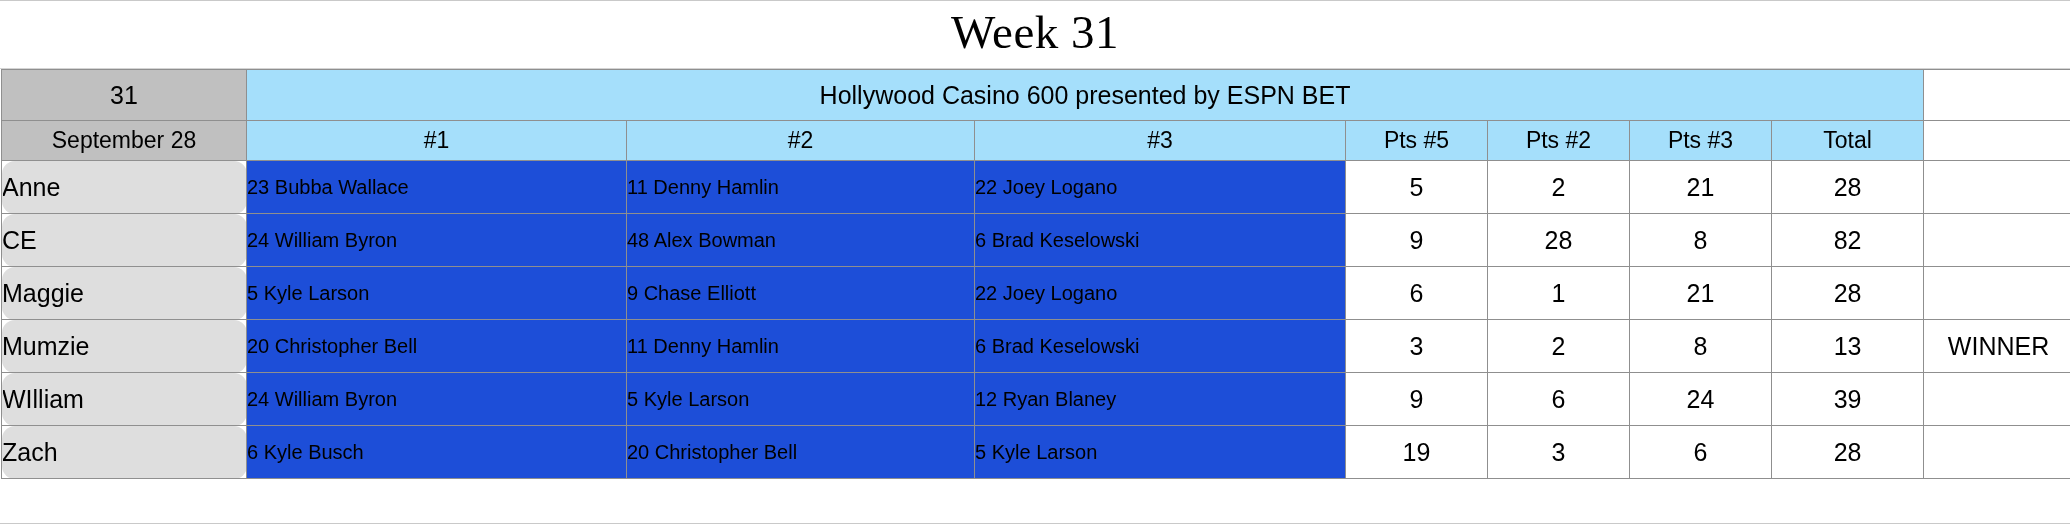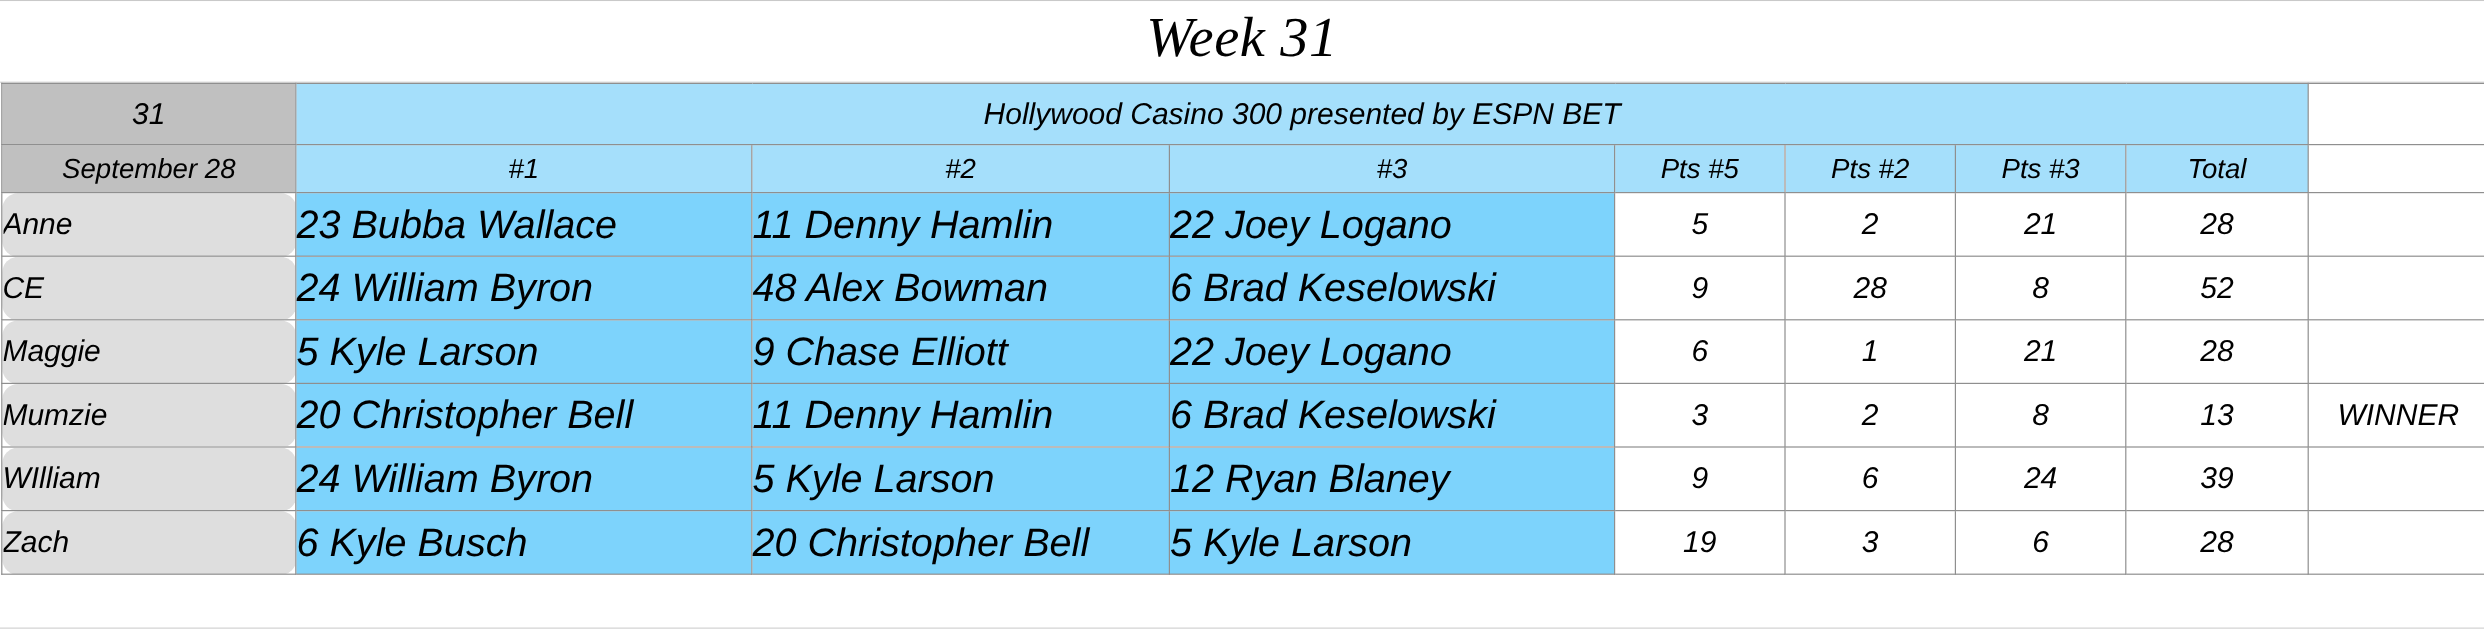--- a/index.html
+++ b/index.html
@@ -10,21 +10,20 @@
     font-family: "Liberation Sans", sans-serif;
     overflow: hidden;
   }
   .sheet {
     width: 2070px;
     height: 524px;
     position: relative;
     background: #ffffff;
     border-top: 1px solid #c9c9c9;
     border-bottom: 1px solid #c9c9c9;
-    font-style: italic;
   }
 
   
   .title-band {
     height: 68px;
     width: 100%;
     display: flex;
     align-items: center;
     justify-content: center;
     background: #ffffff;
@@ -107,22 +106,22 @@
   tr.drow td { height: 53px; }
   td.player {
     background: #dedede;
     font-size: 25px;
     font-weight: bold;
     padding-left: 12px;
     text-align: left;
     border-radius: 13px;
   }
   td.pick {
-    background: #7dd3fc;
-    font-size: 33px;
+    background: #1d4ed8;
+    font-size: 20px;
     padding-left: 13px;
     text-align: left;
   }
   td.pts {
     background: #ffffff;
     font-size: 25px;
     text-align: center;
   }
   td.total {
     background: #ffffff;
@@ -153,21 +152,21 @@
       <col class="c-pts">
       <col class="c-pts">
       <col class="c-pts">
       <col class="c-total">
       <col class="c-note">
     </colgroup>
     <tbody>
 
       <tr class="hdr1">
         <td class="weeknum">31</td>
-        <td class="racename" colspan="7">Hollywood Casino 300 presented by ESPN BET</td>
+        <td class="racename" colspan="7">Hollywood Casino 600 presented by ESPN BET</td>
         <td class="blankhdr"></td>
       </tr>
 
       <tr class="hdr2">
         <td class="racedate">September 28</td>
         <td class="colhdr">#1</td>
         <td class="colhdr">#2</td>
         <td class="colhdr">#3</td>
         <td class="colhdr">Pts #5</td>
         <td class="colhdr">Pts #2</td>
@@ -189,21 +188,21 @@
       </tr>
 
       <tr class="drow">
         <td class="player">CE</td>
         <td class="pick">24 William Byron</td>
         <td class="pick">48 Alex Bowman</td>
         <td class="pick">6 Brad Keselowski</td>
         <td class="pts">9</td>
         <td class="pts">28</td>
         <td class="pts">8</td>
-        <td class="total">52</td>
+        <td class="total">82</td>
         <td class="note"></td>
       </tr>
 
       <tr class="drow">
         <td class="player">Maggie</td>
         <td class="pick">5 Kyle Larson</td>
         <td class="pick">9 Chase Elliott</td>
         <td class="pick">22 Joey Logano</td>
         <td class="pts">6</td>
         <td class="pts">1</td>

